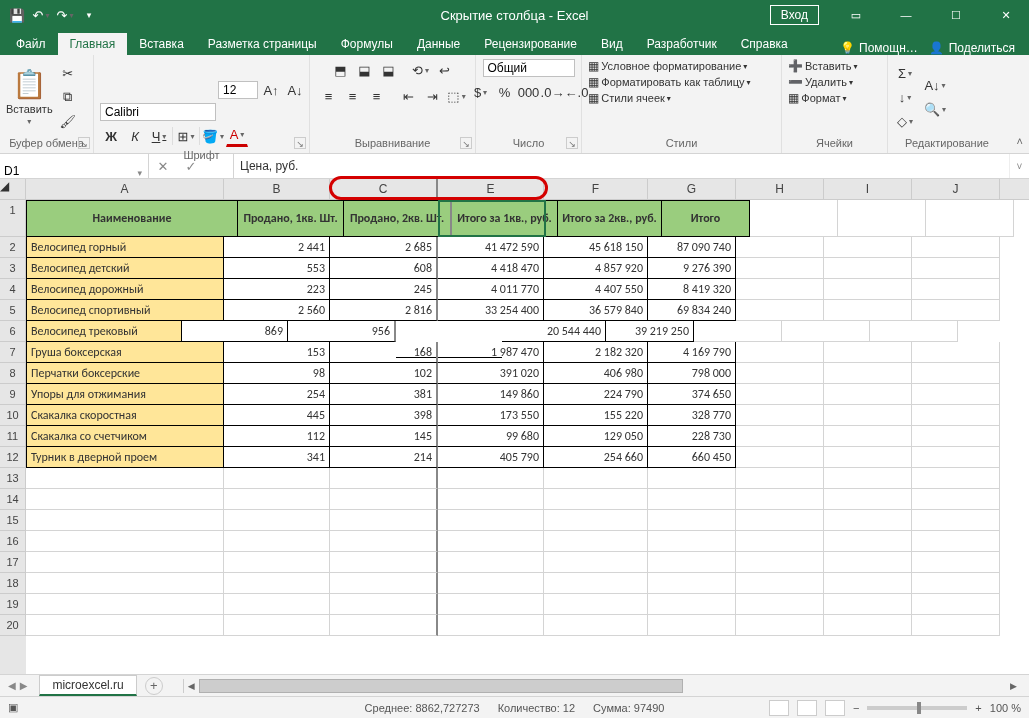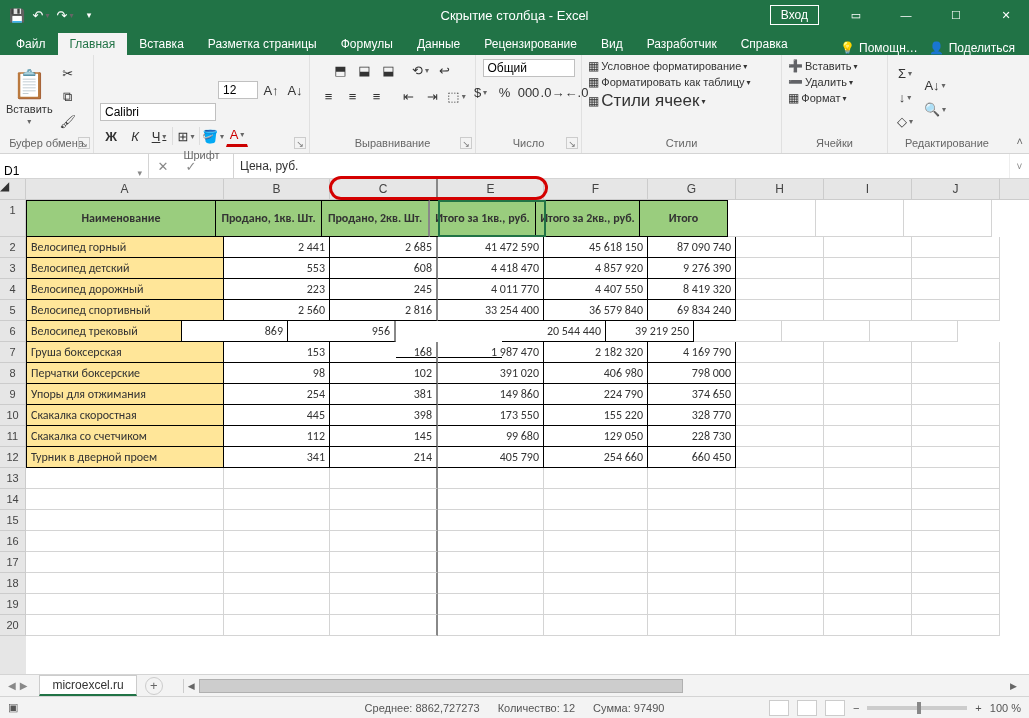--- a/index.html
+++ b/index.html
@@ -218,21 +218,21 @@
           <span style="font-size:11px;">Условное форматирование</span>
           <span style="font-size:8px;">▾</span>
         </div>
       <div class="hstack">
           <span>▦</span>
           <span style="font-size:11px;">Форматировать как таблицу</span>
           <span style="font-size:8px;">▾</span>
         </div>
       <div class="hstack">
           <span>▦</span>
-          <span style="font-size:17px;">Стили ячеек</span>
+          <span style="font-size:11px;">Стили ячеек</span>
           <span style="font-size:8px;">▾</span>
         </div>
     </div>
     <div class="group-label">Стили</div>
   </div>
 
   <div class="group" style="width:106px;">
     <div class="group-content vstack" style="gap:2px;align-items:flex-start;">
       <div class="hstack">
           <span>➕</span>
@@ -315,21 +315,21 @@
         <div class="rh">15</div>
         <div class="rh">16</div>
         <div class="rh">17</div>
         <div class="rh">18</div>
         <div class="rh">19</div>
         <div class="rh">20</div>
       </div>
     <div class="cells" id="cells">
       <div class="active-cell-marker" style="left:412px;top:0;width:108px;height:37px;"></div>
     <div class="row h2">
-          <div class="cell hdr bord btop bleft" style="width: 190px;">Наименование</div>
+          <div class="cell hdr bord btop bleft" style="width: 212px;">Наименование</div>
           <div class="cell hdr bord btop" style="width: 106px;">Продано, 1кв. Шт.</div>
           <div class="cell thick-right hdr bord btop" style="width: 108px;">Продано, 2кв. Шт.</div>
           <div class="cell hdr bord btop" style="width: 106px;">Итого за 1кв., руб.</div>
           <div class="cell hdr bord btop" style="width: 104px;">Итого за 2кв., руб.</div>
           <div class="cell hdr bord btop" style="width: 88px;">Итого</div>
           <div class="cell" style="width: 88px;"></div>
           <div class="cell" style="width: 88px;"></div>
           <div class="cell" style="width: 88px;"></div>
         </div>
         <div class="row">

